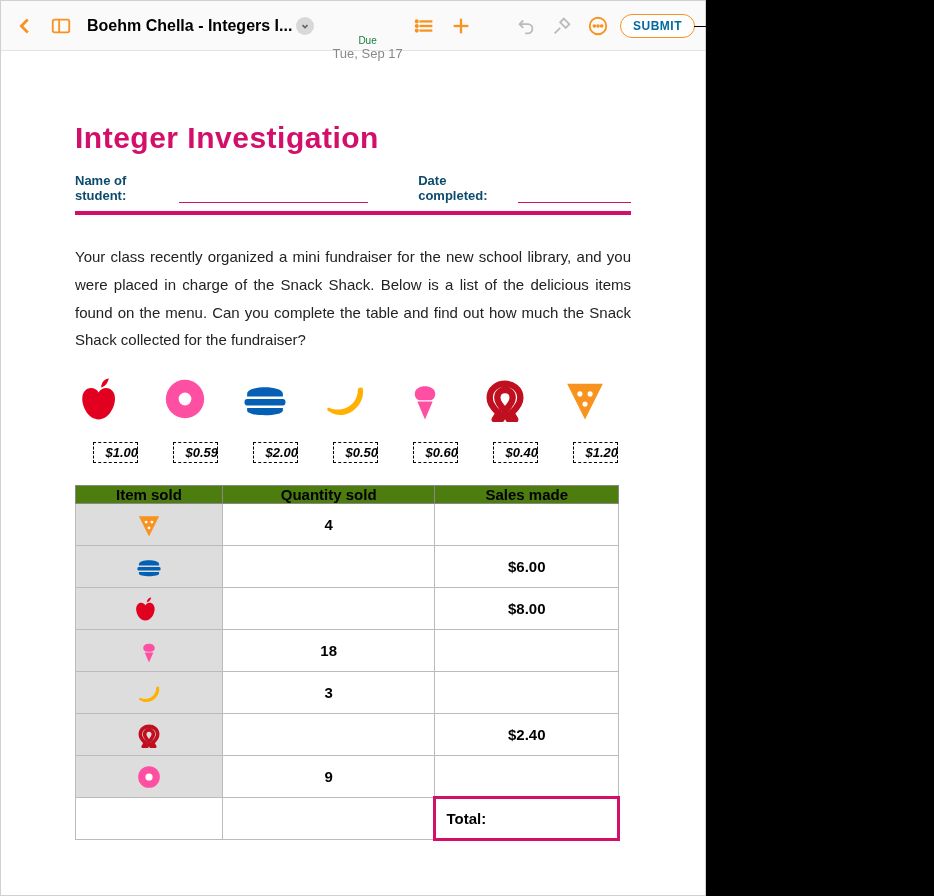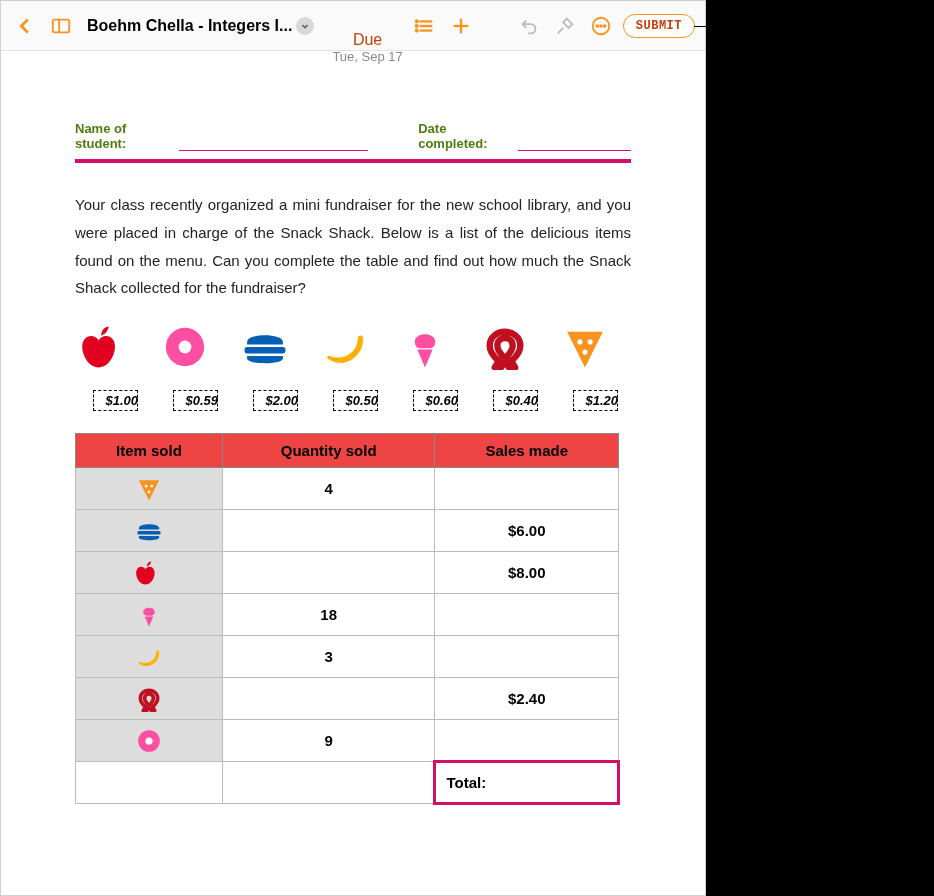--- a/index.html
+++ b/index.html
@@ -39,59 +39,59 @@
   }
   .tb-icon { width: 28px; height: 28px; display:flex; align-items:center; justify-content:center; }
   .tb-icon svg { width:22px; height:22px; }
   .doc-title-block { display:flex; align-items:center; gap:4px; margin-left:4px; }
   .doc-title { font-weight:700; font-size:16px; color:#000; }
   .chev-badge {
     width:18px;height:18px;border-radius:50%;background:#d8d8d8;
     display:flex;align-items:center;justify-content:center;font-size:11px;color:#666;
   }
   .due-block { text-align:center; margin-left:10px; }
-  .due-label { font-size:16px; color:#c2410c;margin-top:44px; }
+  .due-label { font-size:10px; color:#15803d;margin-top:44px; }
   .due-date { font-size:13px; color:#888; }
   .submit-btn {
-    border:1.5px solid #f7931e; color:#c2410c; font-weight:700;
+    border:1.5px solid #f7931e; color:#0369a1; font-weight:700;
     font-size:12px; letter-spacing:0.5px; border-radius:14px;
-    padding:4px 12px; background:#fff;font-family:Liberation Mono, monospace;
+    padding:4px 12px; background:#fff;
   }
   .spacer { flex:1; }
 
   
   .page {
     flex:1; overflow:auto; padding: 70px 74px 40px 74px;
   }
   .title {
     color:#d30f6a; font-weight:800; font-size:30px; letter-spacing:0.5px;
     margin-bottom:18px;
   }
   .form-row { display:flex; gap:50px; margin-bottom:8px; }
-  .field { display:flex; align-items:flex-end; font-size:13px; color:#4d7c0f; font-weight:600; }
+  .field { display:flex; align-items:flex-end; font-size:13px; color:#0c4a6e; font-weight:600; }
   .blank { border-bottom:1px solid #d30f6a; height:14px; display:inline-block; }
   .blank.long { width:200px; margin-left:4px; }
   .blank.short { width:120px; margin-left:4px; }
   .hr { height:4px; background:#d30f6a; margin:8px 0 28px 0; }
   .intro { font-size:15px; line-height:1.85; color:#222; text-align:justify; margin-bottom:20px; }
 
   .menu-row { display:flex; gap:20px; }
   .menu-item { width:60px; display:flex; flex-direction:column; align-items:center; gap:18px; }
   .icon-box { height:50px; display:flex; align-items:center; justify-content:center; }
   .icon-box svg { width:46px; height:46px; }
   .price {
     border:1px dashed #000; font-size:13px; font-weight:600; font-style:italic;
     padding:2px 12px; width:45px; text-align:center;margin-left:20px;
   }
 
   table.sales {
     width: 545px; border-collapse:collapse; margin-top:22px; font-size:15px;
   }
   table.sales th {
-    background:#ef4444; font-weight:700; padding:8px 0; border:1px solid #888;
+    background:#4d7c0f; font-weight:700; padding:0 0; border:1px solid #888;
   }
   table.sales td {
     border:1px solid #bbb; text-align:center; height:42px; font-weight:700;
   }
   table.sales td.itemcol { background:#ddd; }
   table.sales td svg { width:26px; height:26px; vertical-align:middle; }
   tr.total-row td { font-weight:700; text-align:left; padding-left:10px; }
   tr.total-row td.total-box { border:3px solid #d30f6a; }
 
   tr.total-row td.blank-cell { background:#fff; }
@@ -193,20 +193,21 @@
           <circle cx="12" cy="12" r="9"></circle>
           <circle cx="8" cy="12" r="1" fill="#f7931e"></circle>
           <circle cx="12" cy="12" r="1" fill="#f7931e"></circle>
           <circle cx="16" cy="12" r="1" fill="#f7931e"></circle>
         </svg>
     </div>
     <button class="submit-btn">SUBMIT</button>
   </div>
 
   <div class="page">
+    <h1 class="title">Integer Investigation</h1>
     <div class="form-row">
       <div class="field">
         <span>Name of student:</span>
         <span class="blank long"></span>
       </div>
       <div class="field">
         <span>Date completed:</span>
         <span class="blank short"></span>
       </div>
     </div>

